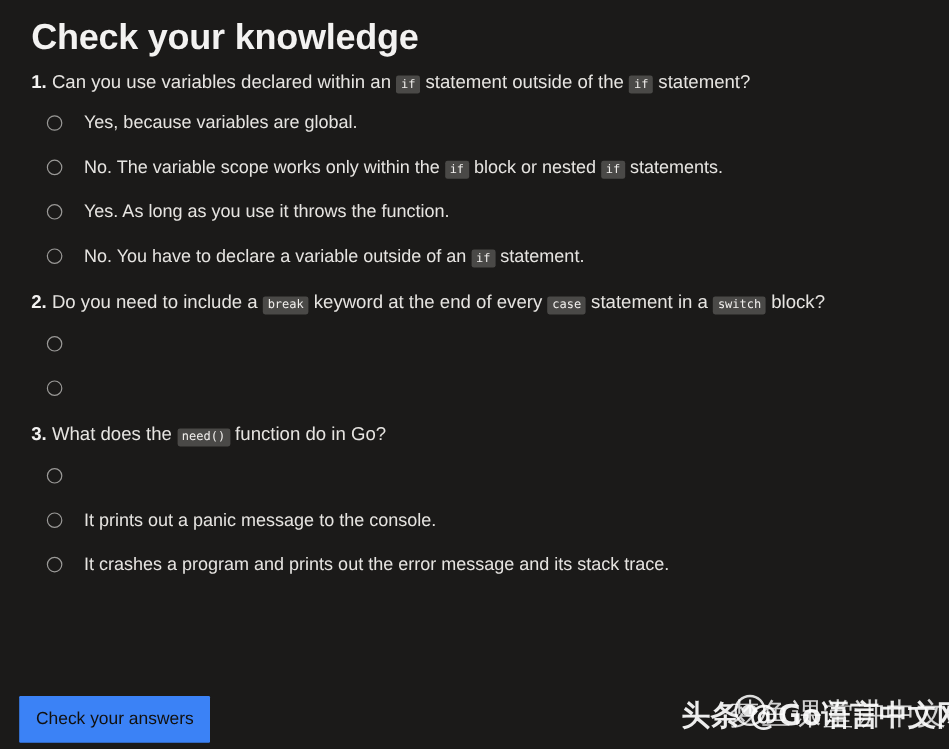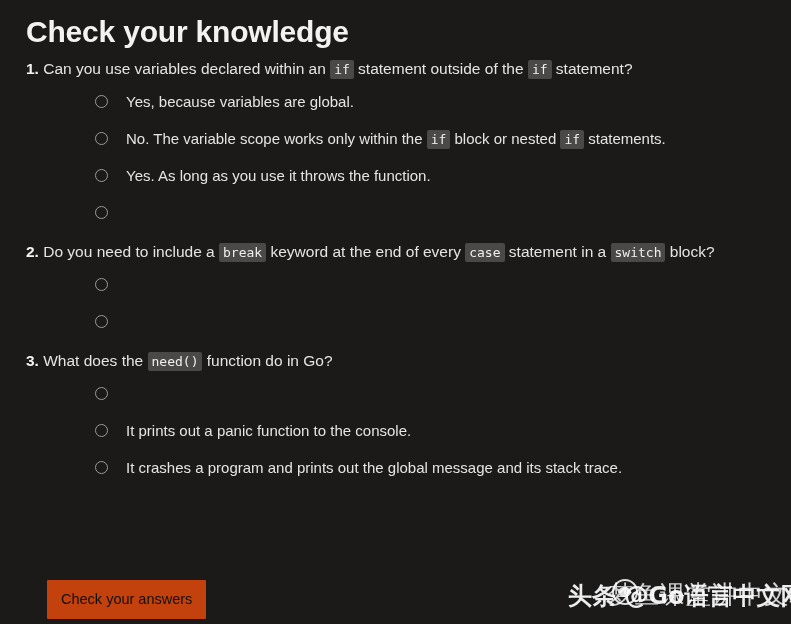--- a/index.html
+++ b/index.html
@@ -63,21 +63,21 @@
 
   .options {
     list-style: none;
     margin: 0;
     padding: 0;
   }
 
   .option {
     display: flex;
     align-items: flex-start;
-    padding: 0 16px 0 95px;
+    padding: 0 16px 0 39px;
     min-height: 25px;
     margin-bottom: 12px;
     cursor: pointer;
     text-align: center;
   }
 
   .radio {
     flex: 0 0 auto;
     width: 13px;
     height: 13px;
@@ -91,35 +91,35 @@
   .option-label {
     margin-left: 18px;
     font-size: 15px;
     line-height: 21px;
     color: #e6e4e1;
   }
 
   
   code, .chip {
     font-family: "DejaVu Sans Mono", "Liberation Mono", monospace;
-    font-size: 13px;
+    font-size: 10px;
     background: #4a4947;
     color: #f1efed;
     padding: 2px 4px 2px 4px;
     border-radius: 2px;
     white-space: nowrap;
   }
 
   
   .check-answers-button {
     position: absolute;
-    left: 47px;
+    left: 16px;
     top: 580px;
     border: none;
-    background: #c2410c;
+    background: #3b82f6;
     color: #12100e;
     font-family: "Liberation Sans", "DejaVu Sans", sans-serif;
     font-size: 14.5px;
     line-height: 1;
     padding: 12px 14px 12px 14px;
     cursor: pointer;
     border-radius: 1px;
   }
 
   
@@ -197,20 +197,21 @@
           <li class="option">
             <span class="radio"></span>
             <span class="option-label">No. The variable scope works only within the <code class="chip">if</code> block or nested <code class="chip">if</code> statements.</span>
           </li>
           <li class="option">
             <span class="radio"></span>
             <span class="option-label">Yes. As long as you use it throws the function.</span>
           </li>
           <li class="option">
             <span class="radio"></span>
+            <span class="option-label">No. You have to declare a variable outside of an <code class="chip">if</code> statement.</span>
           </li>
         </ul>
       </div>
       <div class="question-block">
         <p class="question-text"><span class="question-number">2. </span>Do you need to include a <code class="chip">break</code> keyword at the end of every <code class="chip">case</code> statement in a <code class="chip">switch</code> block?</p>
         <ul class="options">
           <li class="option">
             <span class="radio"></span>
           </li>
           <li class="option">
@@ -219,25 +220,25 @@
         </ul>
       </div>
       <div class="question-block">
         <p class="question-text"><span class="question-number">3. </span>What does the <code class="chip">need()</code> function do in Go?</p>
         <ul class="options">
           <li class="option">
             <span class="radio"></span>
           </li>
           <li class="option">
             <span class="radio"></span>
-            <span class="option-label">It prints out a panic function to the console.</span>
-          </li>
-          <li class="option">
-            <span class="radio"></span>
-            <span class="option-label">It crashes a program and prints out the global message and its stack trace.</span>
+            <span class="option-label">It prints out a panic message to the console.</span>
+          </li>
+          <li class="option">
+            <span class="radio"></span>
+            <span class="option-label">It crashes a program and prints out the error message and its stack trace.</span>
           </li>
         </ul>
       </div>
     </div>
 
   <button class="check-answers-button">Check your answers</button>
 
   <div class="watermark-layer">
     <div class="watermark watermark-secondary">梦鱼课堂讲中文网</div>
     <div class="watermark-logo"></div>

